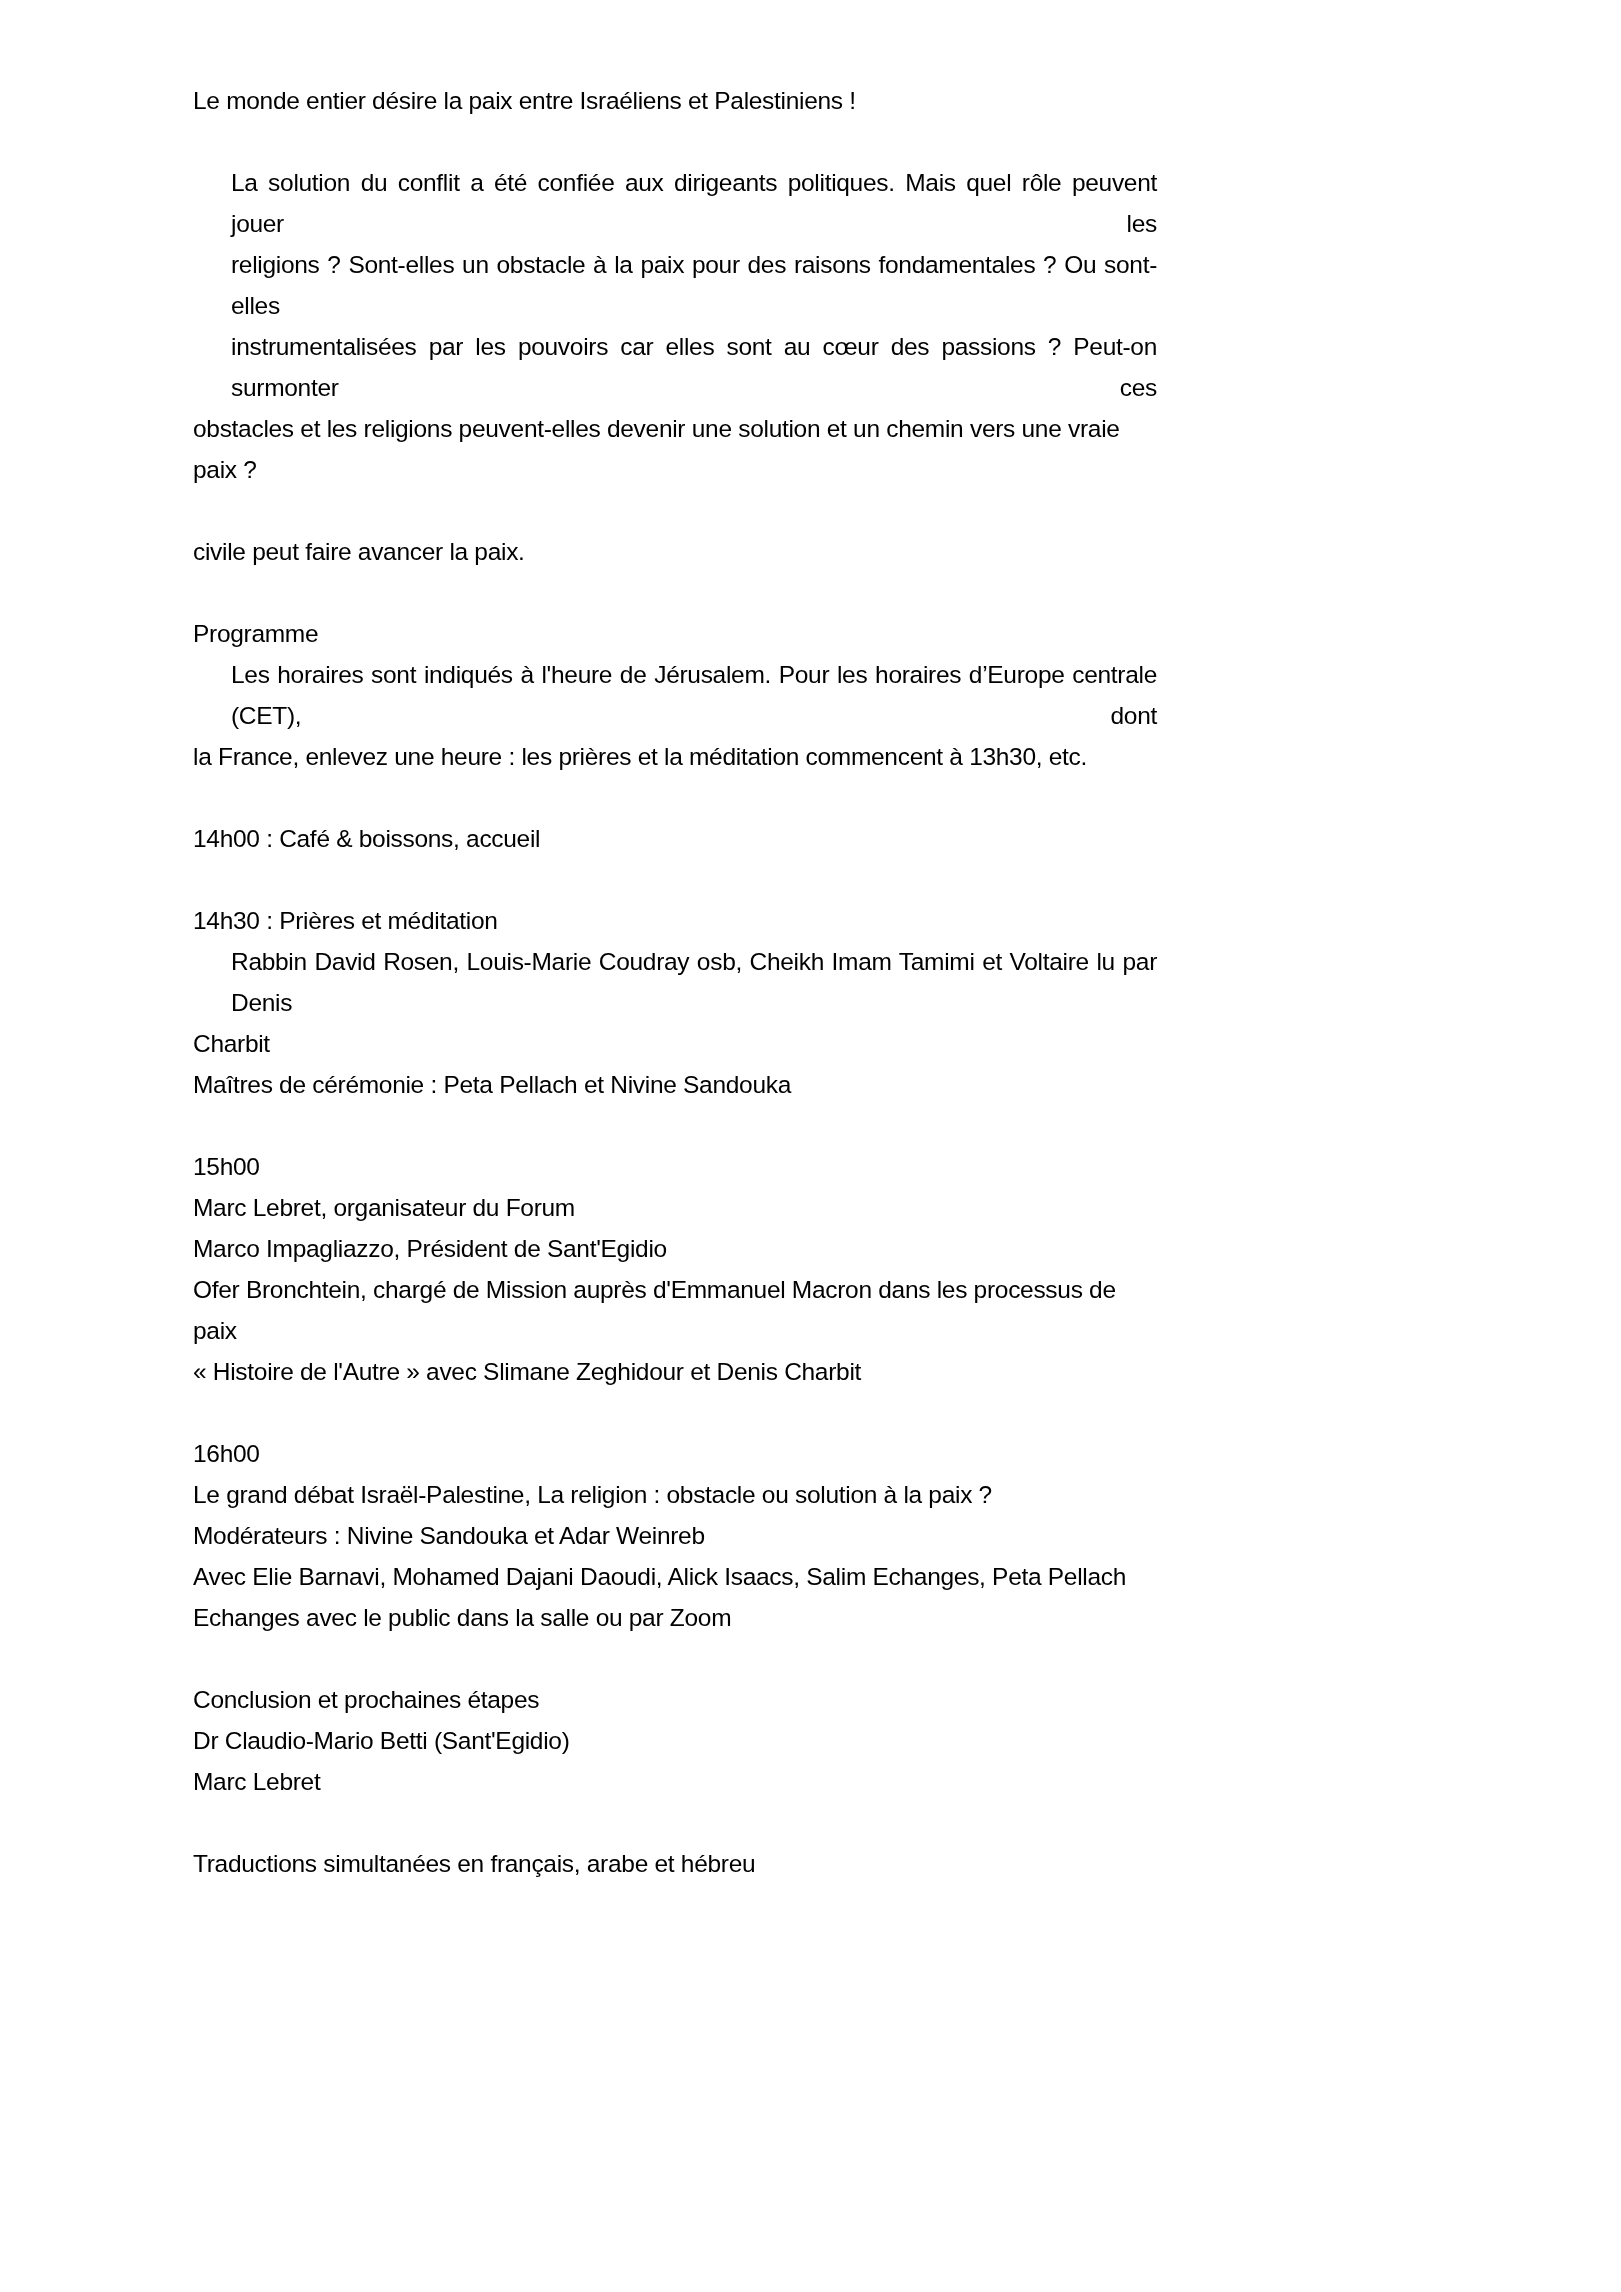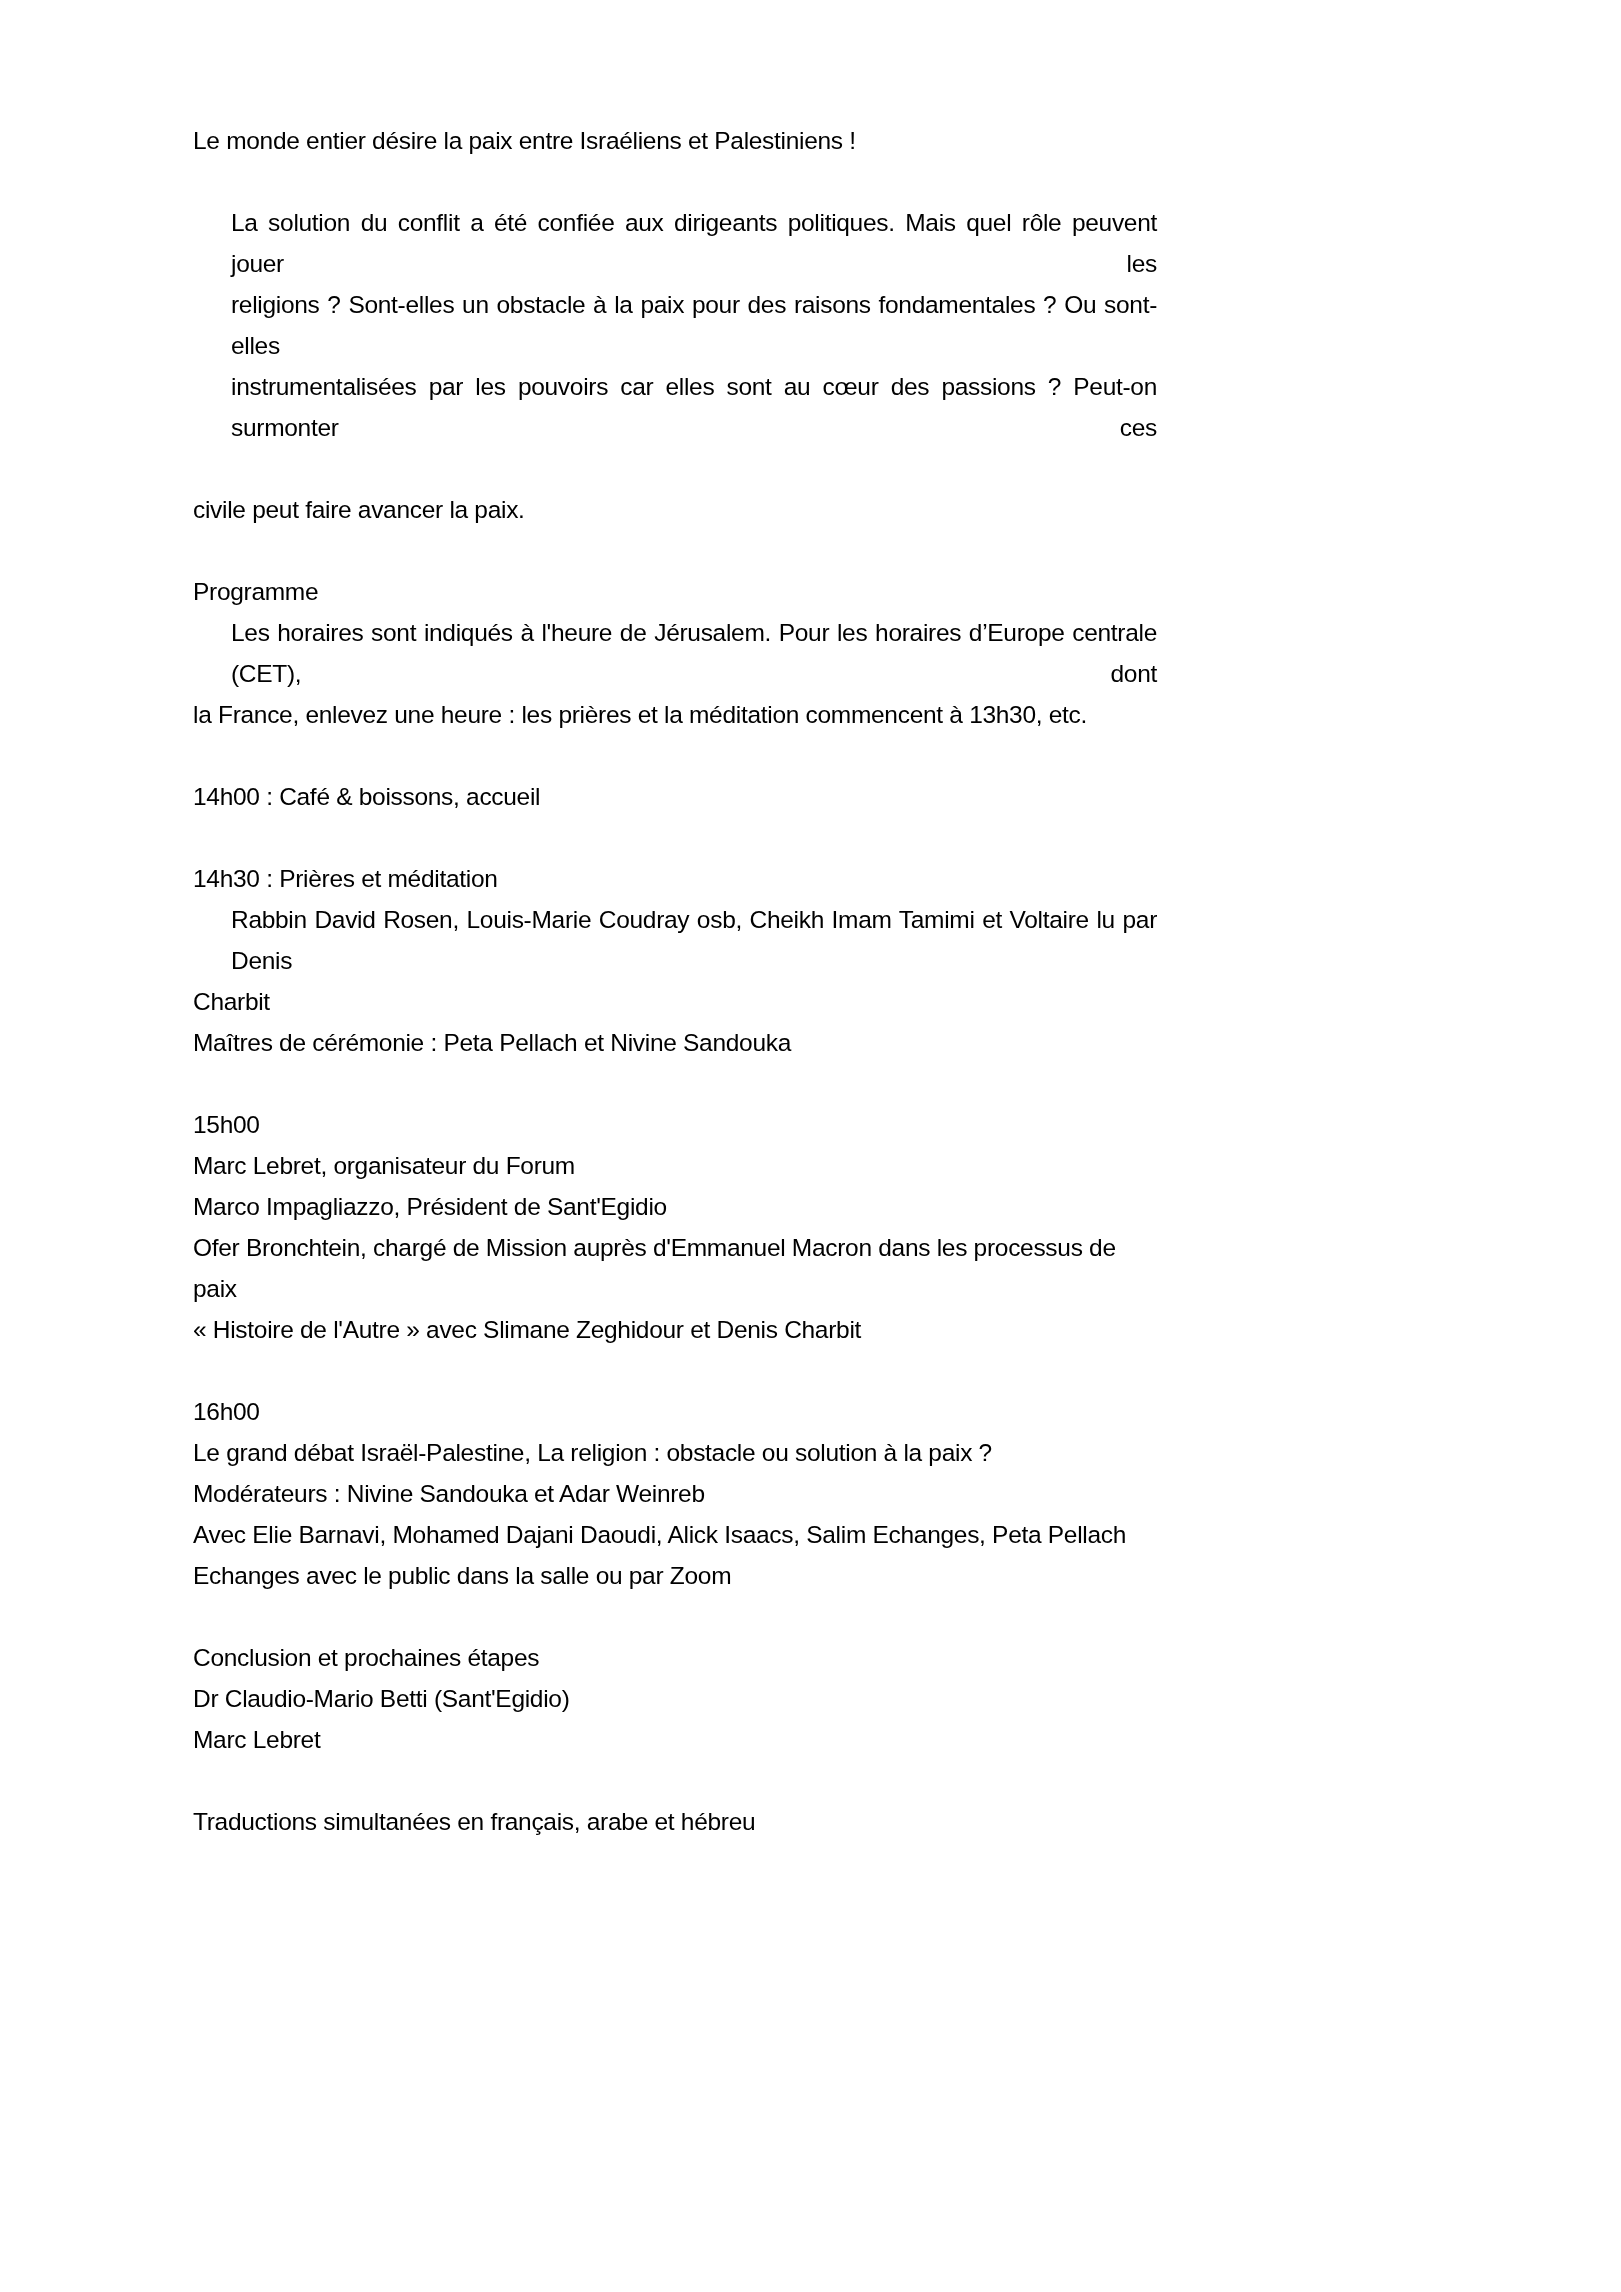--- a/index.html
+++ b/index.html
@@ -8,21 +8,21 @@
     padding: 0;
     background: #ffffff;
   }
   .page {
     position: relative;
     width: 1348px;
     height: 2293px;
     background: #ffffff;
     color: #000000;
     box-sizing: border-box;
-    padding: 120px 191px 0 193px;
+    padding: 80px 191px 0 193px;
     font-family: "Liberation Sans", "DejaVu Sans", sans-serif;
     font-size: 24.5px;
     line-height: 41px;
     letter-spacing: -0.3px;
     overflow: hidden;
   }
   .para {
     margin: 0;
     padding: 0;
   }
@@ -47,20 +47,21 @@
 <div class="page">
   <div id="doc">
       <div class="para">
         <div class="line">Le monde entier désire la paix entre Israéliens et Palestiniens !</div>
       </div>
       <div class="para blank-line"></div>
       <div class="para">
         <div class="line stretch">La solution du conflit a été confiée aux dirigeants politiques. Mais quel rôle peuvent jouer les</div>
         <div class="line stretch">religions ? Sont-elles un obstacle à la paix pour des raisons fondamentales ? Ou sont-elles</div>
         <div class="line stretch">instrumentalisées par les pouvoirs car elles sont au cœur des passions ? Peut-on surmonter ces</div>
+        <div class="line">obstacles et les religions peuvent-elles devenir une solution et un chemin vers une vraie paix ?</div>
       </div>
       <div class="para blank-line"></div>
       <div class="para">
         <div class="line">civile peut faire avancer la paix.</div>
       </div>
       <div class="para blank-line"></div>
       <div class="para heading">
         <div class="line">Programme</div>
       </div>
       <div class="para">

